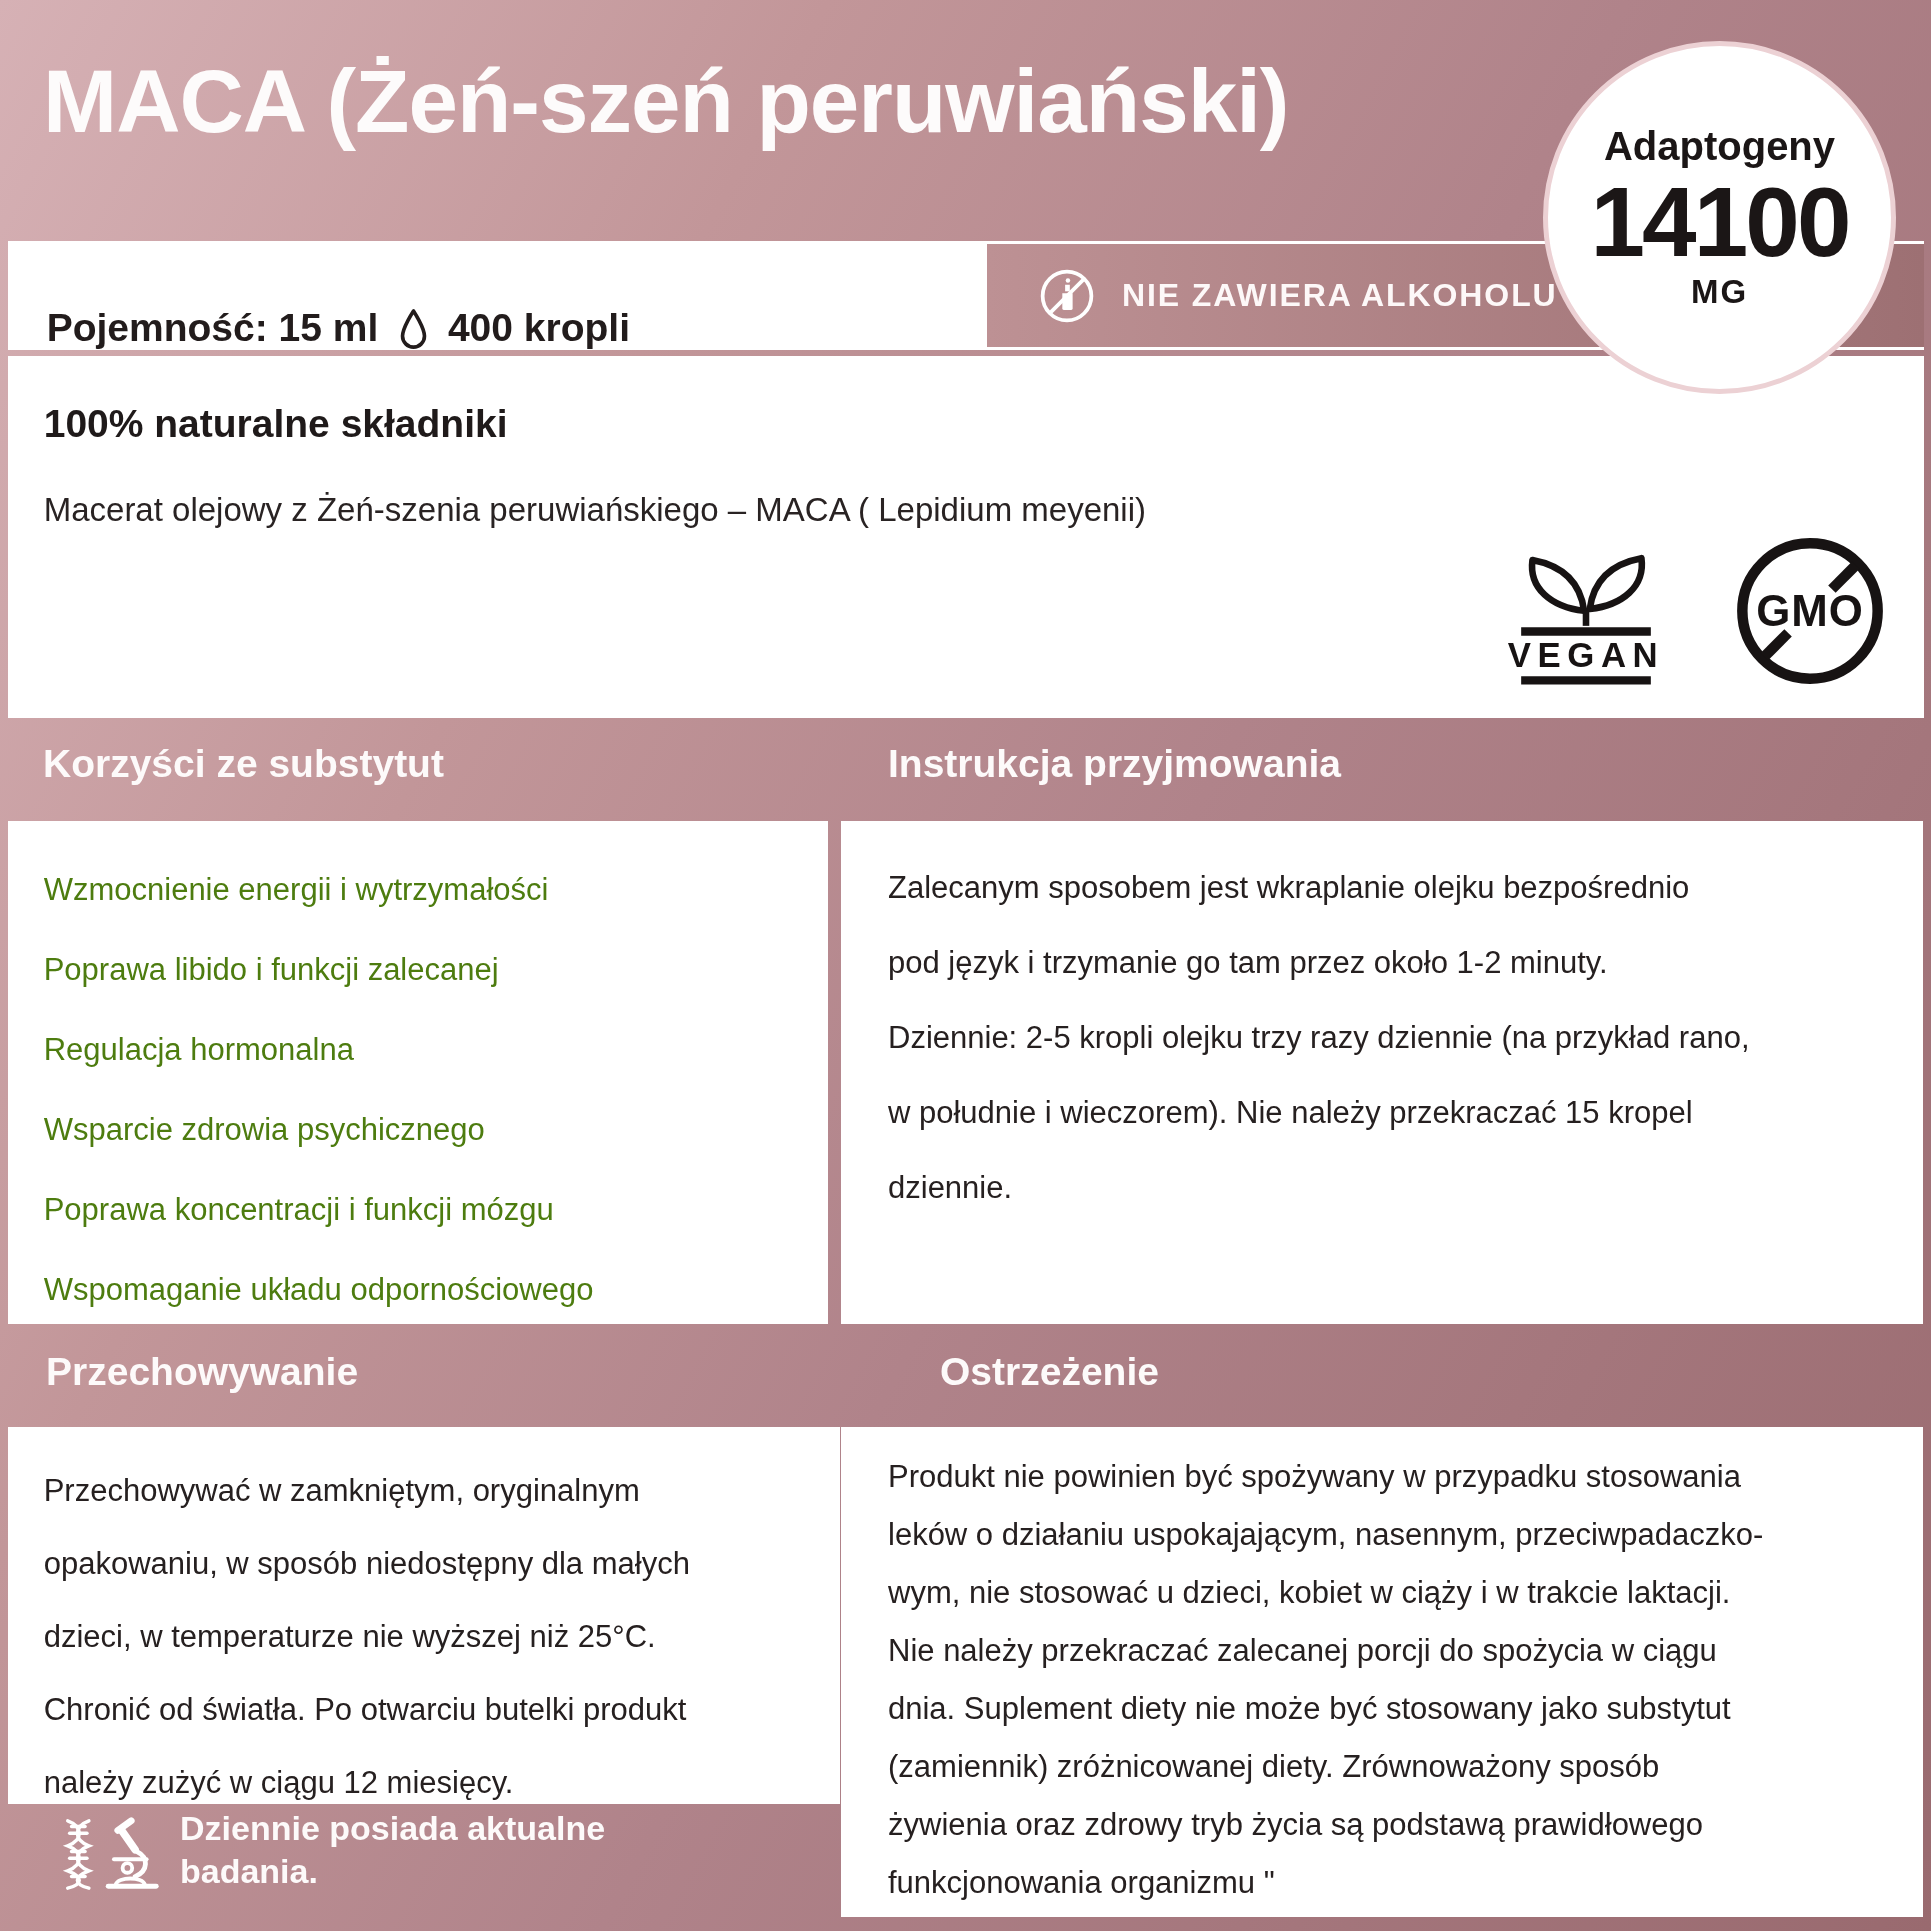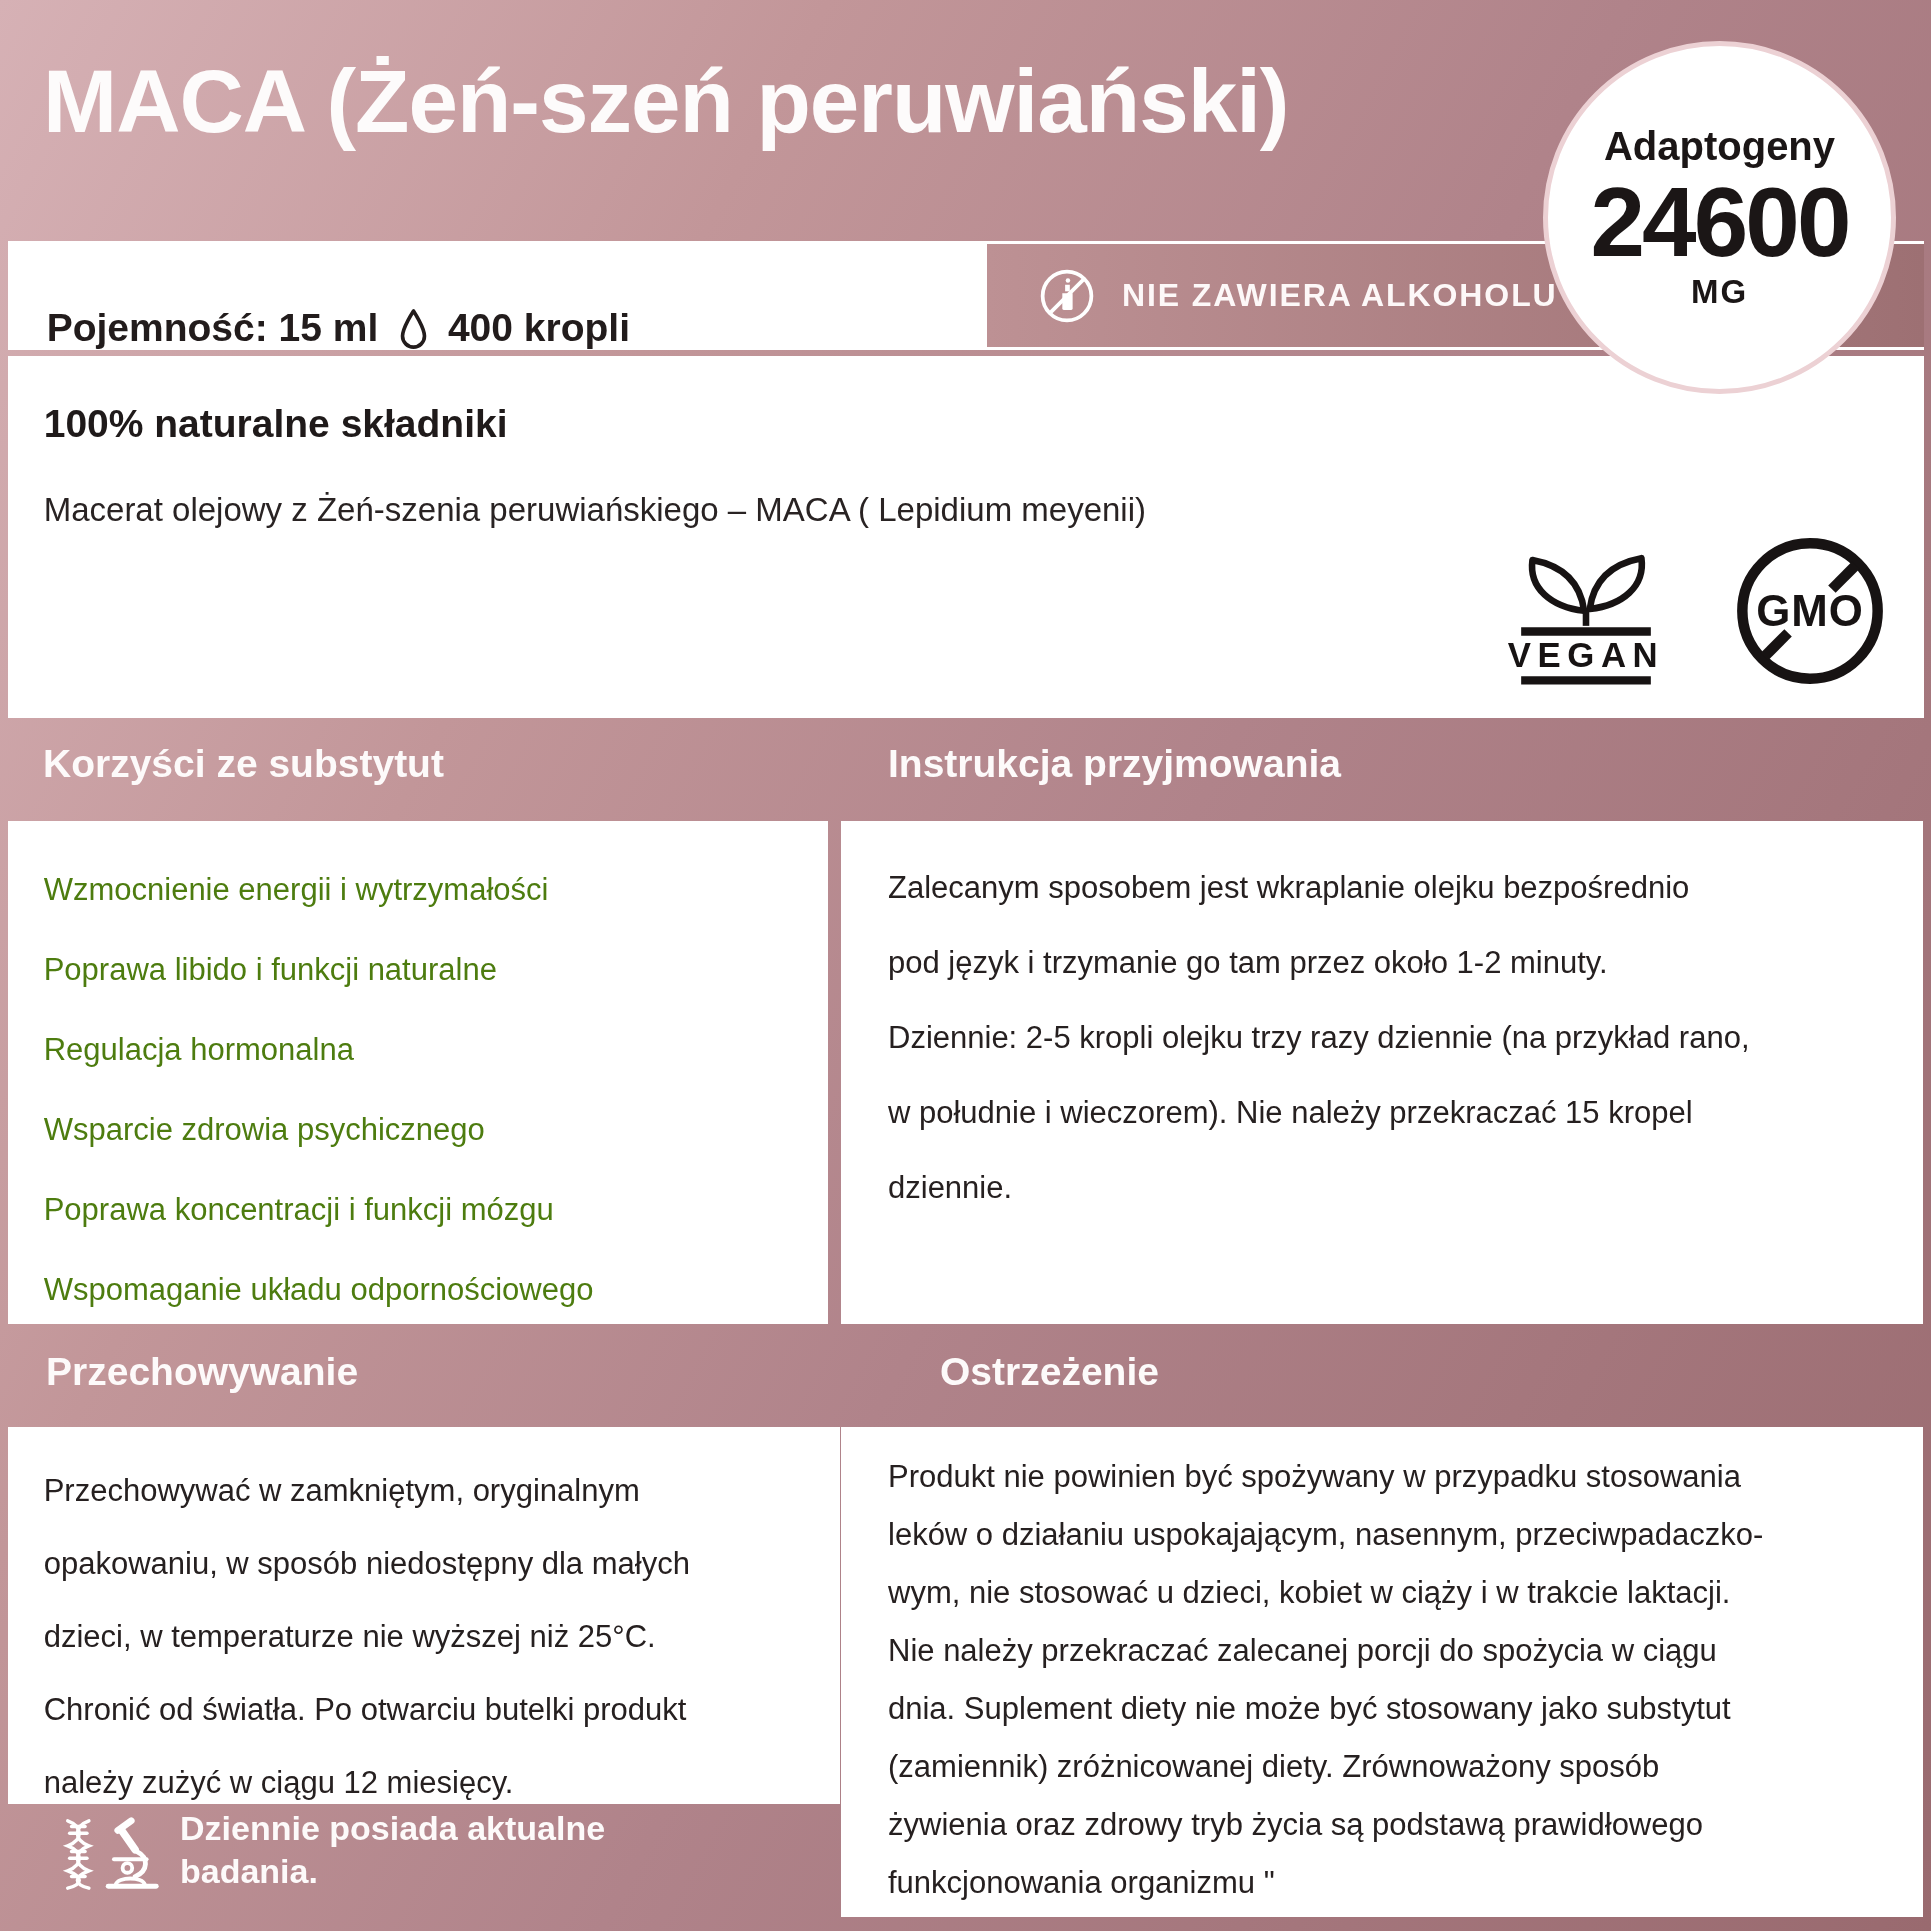--- a/index.html
+++ b/index.html
@@ -93,21 +93,21 @@
       <rect x="30" y="20" width="5" height="7" fill="#ffffff"></rect>
       <path d="M27 29 h11 v16 a2 2 0 0 1 -2 2 h-7 a2 2 0 0 1 -2 -2 Z" fill="#ffffff"></path>
       <line x1="14" y1="50" x2="50" y2="14" stroke="#ffffff" stroke-width="4"></line>
     </svg>
   </span>
   <span class="lbl">NIE ZAWIERA ALKOHOLU</span>
 </div>
 
 <div class="abs badge-circle">
   <div class="badge-top">Adaptogeny</div>
-  <div class="badge-amount">24600</div>
+  <div class="badge-amount">14100</div>
   <div class="badge-unit">MG</div>
 </div>
 
 <div class="panel ingredients-panel">
   <div class="ing-heading">100% naturalne składniki</div>
   <div class="ing-desc">Macerat olejowy z Żeń-szenia peruwiańskiego – MACA ( Lepidium meyenii)</div>
 
   <span class="vegan-icon">
     <svg width="182" height="156" viewBox="0 0 190 166">
       <path d="M93 86 C89 56 70 38 38 32 C34 62 58 82 93 86 Z" fill="none" stroke="#171313" stroke-width="7" stroke-linejoin="round"></path>
@@ -128,21 +128,21 @@
     </svg>
   </span>
 </div>
 
 <div class="abs band-header hdr-benefits">Korzyści ze substytut</div>
 <div class="abs band-header hdr-instructions">Instrukcja przyjmowania</div>
 
 <div class="panel benefits-panel">
   <ul class="benefits-list">
     <li>Wzmocnienie energii i wytrzymałości</li>
-    <li>Poprawa libido i funkcji naturalne</li>
+    <li>Poprawa libido i funkcji zalecanej</li>
     <li>Regulacja hormonalna</li>
     <li>Wsparcie zdrowia psychicznego</li>
     <li>Poprawa koncentracji i funkcji mózgu</li>
     <li>Wspomaganie układu odpornościowego</li>
   </ul>
 </div>
 
 <div class="panel instructions-panel">
   <p class="body-text instructions-text">Zalecanym sposobem jest wkraplanie olejku bezpośrednio
 pod język i trzymanie go tam przez około 1-2 minuty.

